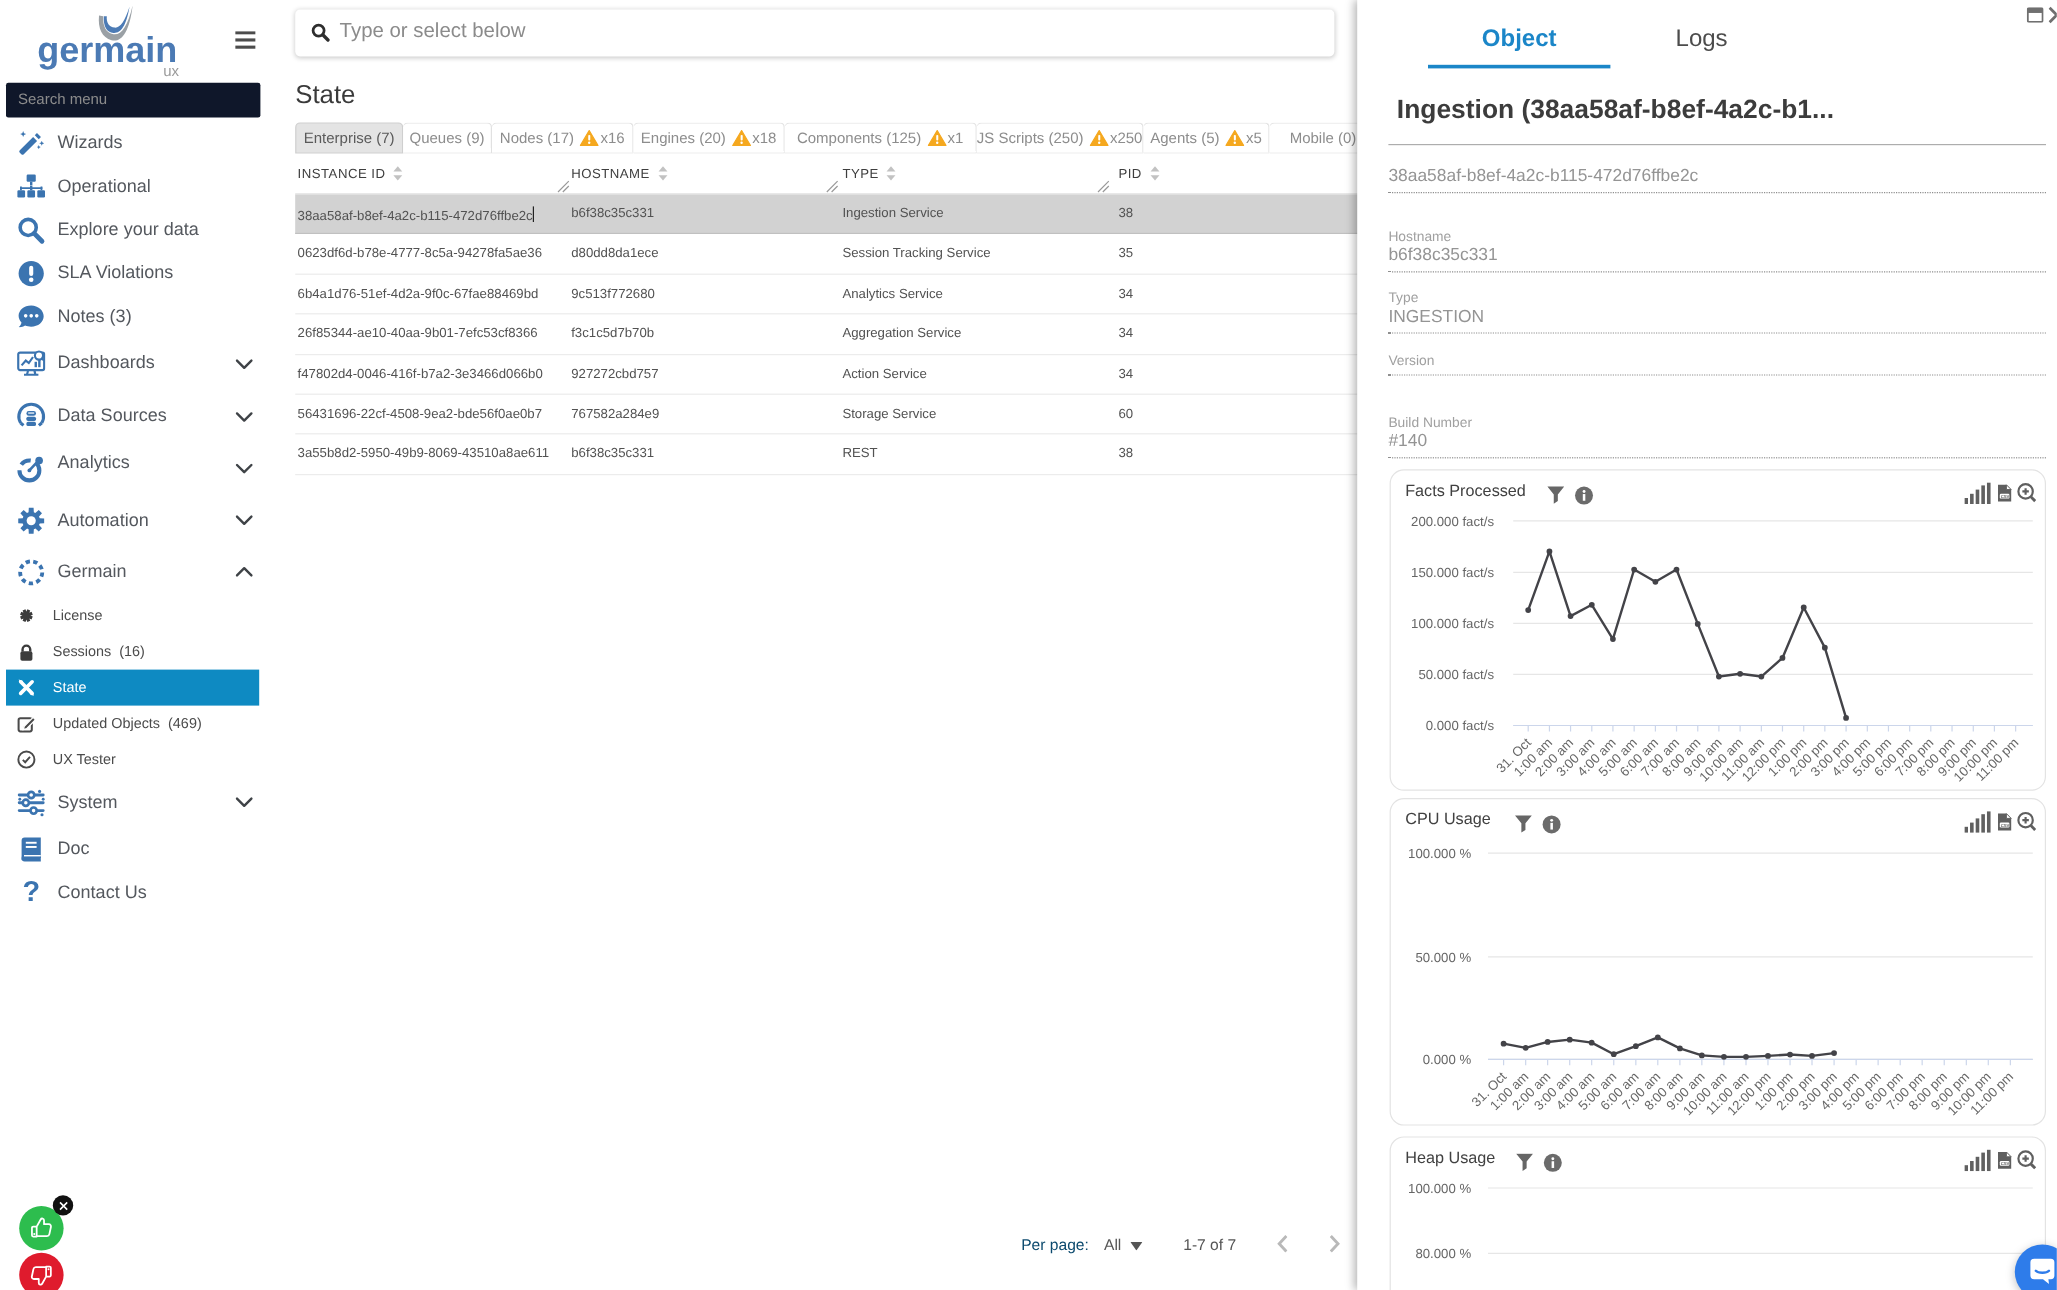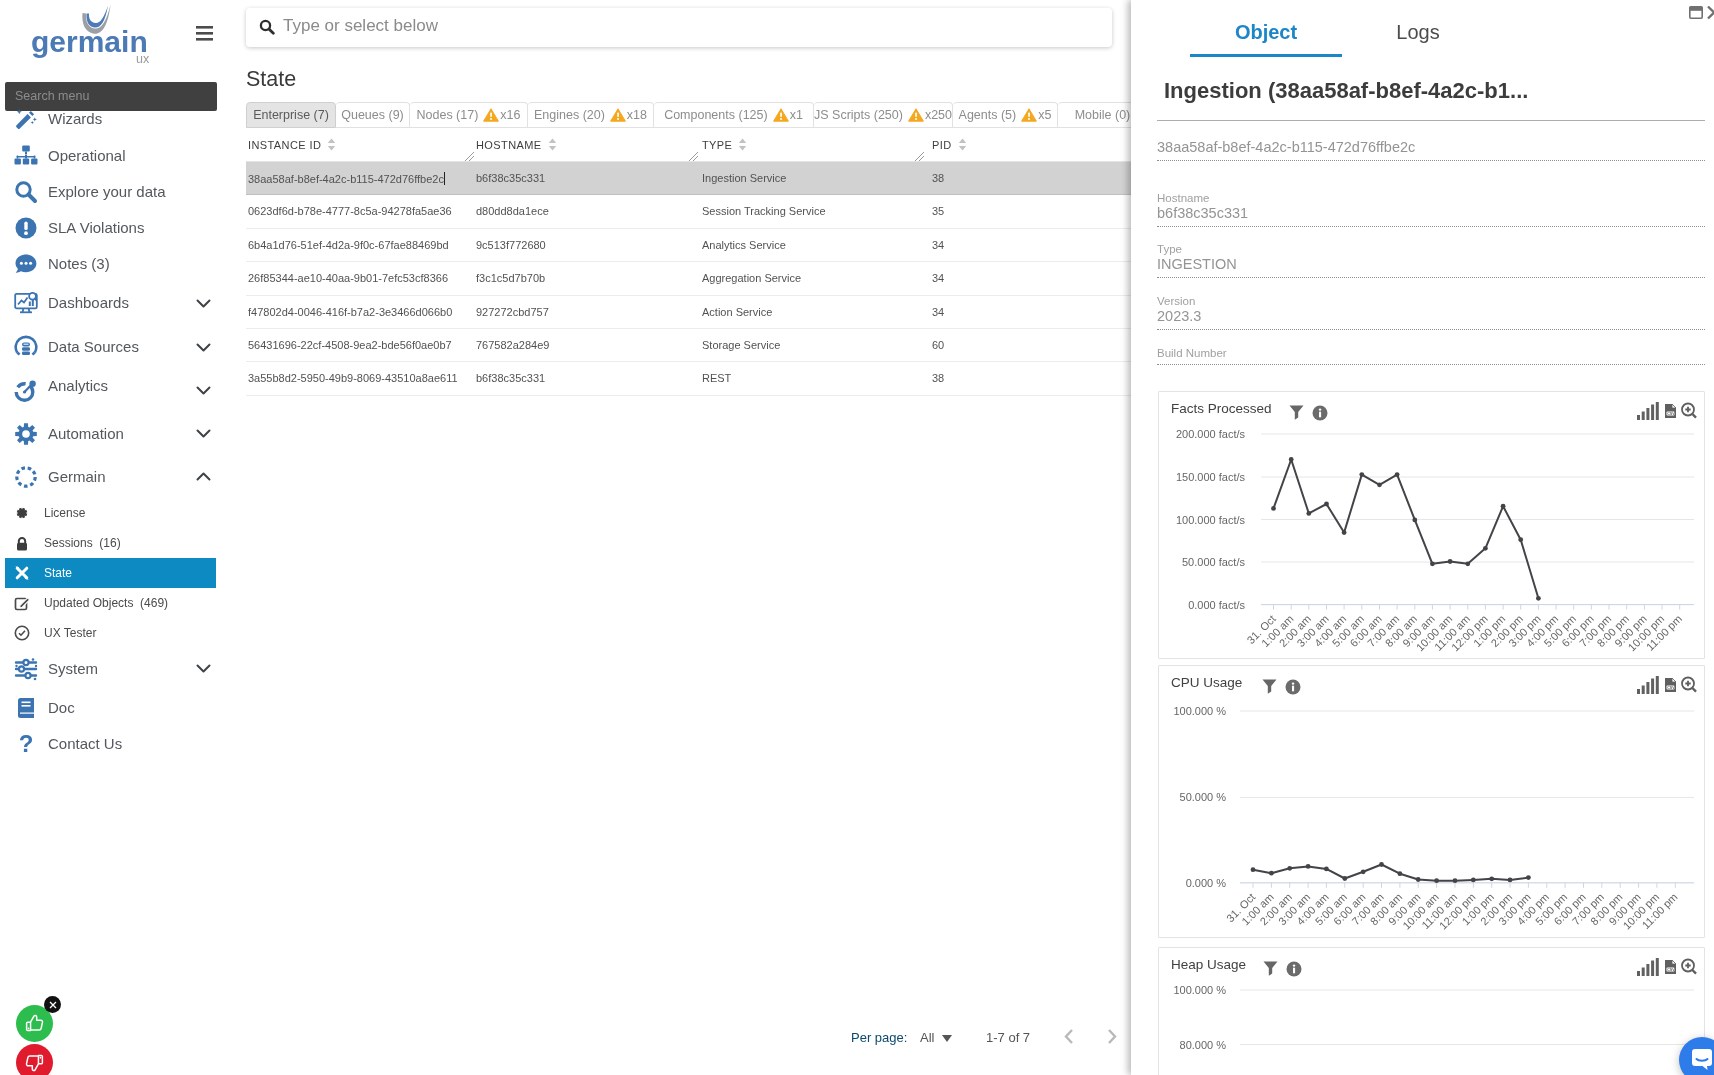--- a/index.html
+++ b/index.html
@@ -10,40 +10,40 @@
 .chev{stroke:#3f4347;stroke-width:2;fill:none;stroke-linecap:round;stroke-linejoin:round}
 .tab{border:1px solid #e1e1e1;border-left:none;background:#fff;color:#8d8d8d;font-size:12.5px;display:flex;align-items:center;justify-content:center;height:26px;white-space:nowrap;border-radius:4px 4px 0 0}
 .tab.first{border-left:1px solid #e1e1e1}
 .tab.sel{background:#e4e4e4;color:#5a5a5a;border-color:#cfcfcf}
 .tab svg{flex-shrink:0}
 .warnnum{color:#8d8d8d;margin-left:1px}
 .hcell{font-weight:normal;font-size:11px;color:#3e3e3e;letter-spacing:.4px}
 .cell{font-size:11px;color:#525252}
 .ylab{font-size:11px;fill:#666}
 .xlab{font-size:11px;fill:#666}
-.card{position:absolute;left:27px;width:547px;height:268px;border:1px solid #e3e3e3;border-radius:1px;background:#fff}
+.card{position:absolute;left:27px;width:547px;height:268px;border:1px solid #e3e3e3;border-radius:12px;background:#fff}
 .ctitle{position:absolute;left:12px;top:9px;font-size:13.5px;color:#414141}
 .flabel{font-size:11.5px;color:#a0a0a0;line-height:14px}
 .fvalue{font-size:14.5px;color:#949494;line-height:17px;margin-top:0;white-space:nowrap}
 .field{position:absolute;left:26px;width:548px;border-bottom:1.5px dotted #8f8f8f;padding-bottom:4px}
 </style></head><body>
 
 <div class="abs" style="left:0;top:0;width:224px;height:1075px;background:#fff">
 <svg class="abs" style="left:0;top:0" width="224" height="68" viewBox="0 0 224 68">
 <path d="M 82.5 13 C 81.5 24 85 31.5 93 33.5 C 101 35.5 108 27 110.5 4.5 C 106.5 22 101 29.5 94.5 28.5 C 88.5 27.5 85.5 22 86 13.5 Z" fill="#9aa0a5"></path>
 <path d="M 86.5 13.5 C 86 22 89 27 94.5 27.5 C 100.5 28 105 22.5 108 5.5 C 104 18 100 23.5 95.5 23 C 91 22.5 88.5 19 89 13.5 Z" fill="#4c7bb5"></path>
 <text x="31" y="52" font-size="30" font-weight="bold" fill="#4b7ab4">germain</text>
 <text x="136" y="63" font-size="12.5" fill="#9b9b9b">ux</text>
 </svg>
 <svg class="abs" style="left:196px;top:26px" width="17" height="15" viewBox="0 0 17 15">
       <rect y="0" width="17" height="2.6" fill="#4c4c4c"></rect>
       <rect y="6" width="17" height="2.6" fill="#4c4c4c"></rect>
       <rect y="12" width="17" height="2.6" fill="#4c4c4c"></rect>
     </svg>
-<div class="abs" style="left:5px;top:82px;width:212px;height:29px;background:#404040;border-radius:2px;font-size:12.5px;color:#8c8c8c;line-height:29px;padding-left:10px">Search menu</div>
+<div class="abs" style="left:5px;top:69px;width:212px;height:29px;background:#0f172a;border-radius:2px;font-size:12.5px;color:#8c8c8c;line-height:29px;padding-left:10px">Search menu</div>
 <div class="abs" style="left:14px;top:107.0px;width:24px;height:24px"><svg width="24" height="24" viewBox="0 0 24 24">
         <g fill="#3b74b0">
           <path d="M2.5 18.2 13.6 7.1 l3.3 3.3 L5.8 21.5 a1.4 1.4 0 0 1 -2 0 l-1.3 -1.3 a1.4 1.4 0 0 1 0 -2z"></path>
           <path d="M15 5.7 l1.8-1.8 3.3 3.3 -1.8 1.8z"></path>
           <path d="M5.3 2.2 l.7 1.8 1.8 .7 -1.8 .7 -.7 1.8 -.7-1.8 -1.8-.7 1.8-.7z"></path>
           <path d="M20.8 10.3 l.6 1.5 1.5 .6 -1.5 .6 -.6 1.5 -.6-1.5 -1.5-.6 1.5-.6z"></path>
           <path d="M18.3 13.9 l.5 1.2 1.2 .5 -1.2 .5 -.5 1.2 -.5-1.2 -1.2-.5 1.2-.5z"></path>
         </g>
       </svg></div>
 <div class="abs nav-t" style="left:48px;top:110.0px">Wizards</div>
@@ -336,24 +336,24 @@
 <div class="field" style="top:190.7px">
       <div class="flabel">Hostname</div>
       <div class="fvalue">b6f38c35c331</div>
     </div>
 <div class="field" style="top:242.4px">
       <div class="flabel">Type</div>
       <div class="fvalue">INGESTION</div>
     </div>
 <div class="field" style="top:294.1px">
       <div class="flabel">Version</div>
-      <div class="fvalue">2023.3</div>
     </div>
 <div class="field" style="top:345.8px">
       <div class="flabel">Build Number</div>
+      <div class="fvalue">#140</div>
     </div>
 <div class="card" style="top:391px;height:268px">
       <div class="ctitle">Facts Processed</div>
       <svg class="abs" style="left:130px;top:13px" width="48" height="16" viewBox="0 0 48 16">
         <path d="M.5.5 h14 L9.2 7 v5.6 L5.8 14.8 V7z" fill="#666"></path>
         <circle cx="31" cy="8" r="7.5" fill="#6b6b6b"></circle>
         <rect x="30" y="6.7" width="2.1" height="5.6" fill="#fff"></rect>
         <circle cx="31.05" cy="4.6" r="1.2" fill="#fff"></circle>
       </svg>
       <svg class="abs" style="left:478px;top:10px" width="60" height="18" viewBox="0 0 60 18">

